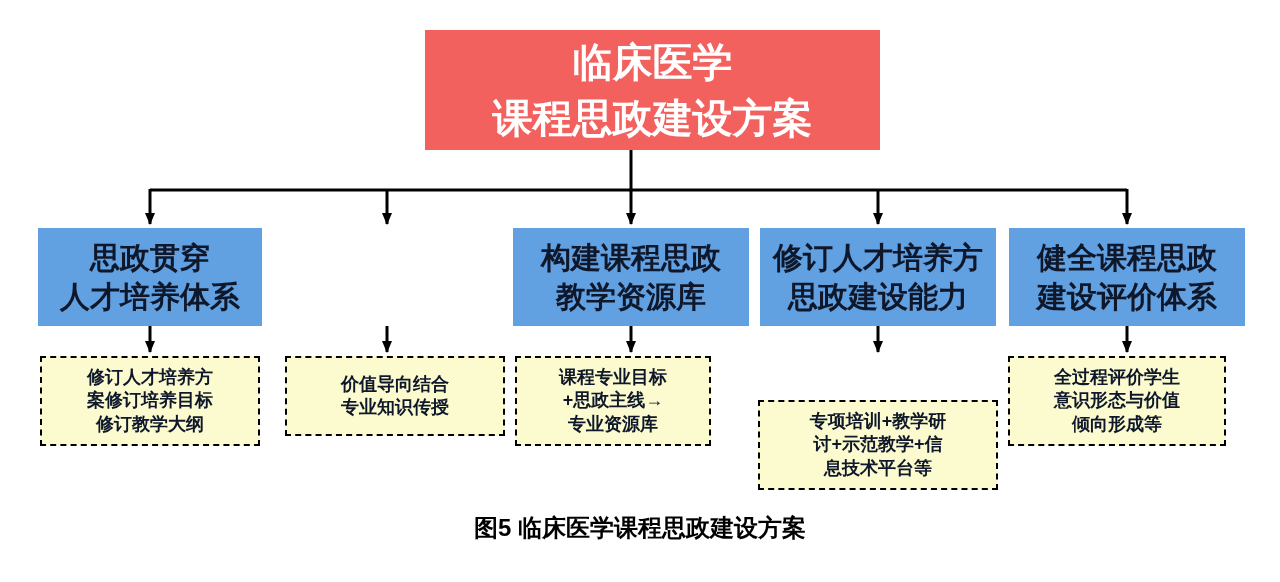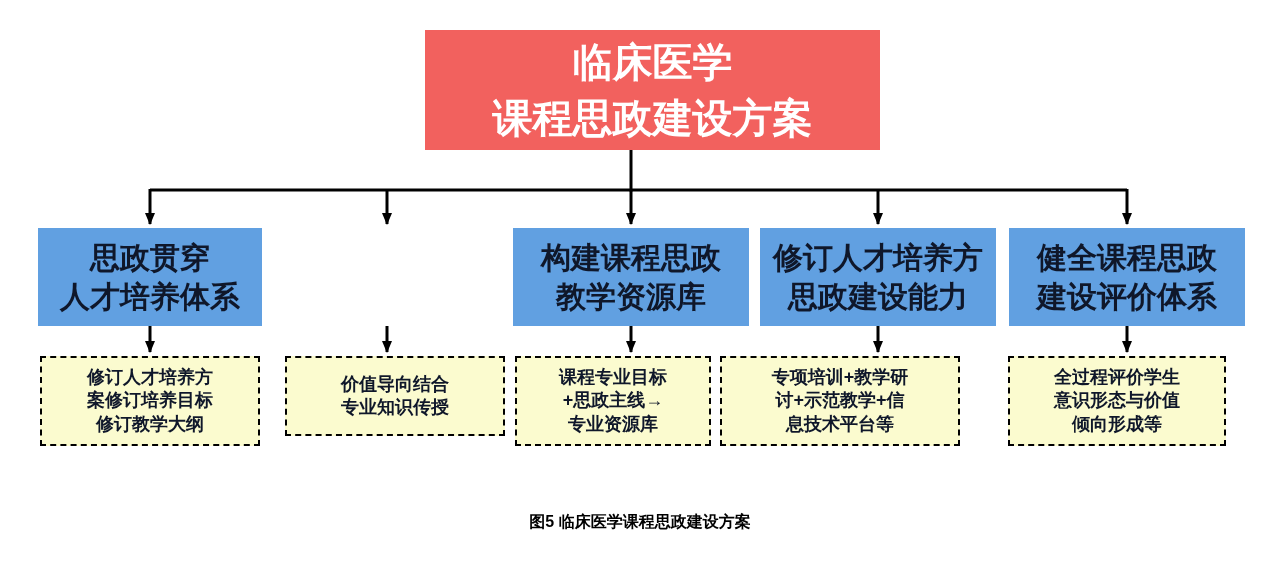--- a/index.html
+++ b/index.html
@@ -58,28 +58,28 @@
   .detail {
     top: 356px;
     background: var(--detail_bg, #FBFBCF);
     border: 2px dashed #000000;
     font-size: 18px;
     padding: 8px 4px;
   }
   .detail-1 { left: 40px;   width: 220px; }
   .detail-2 { left: 285px;  width: 220px; min-height: 80px; }
   .detail-3 { left: 515px;  width: 196px; }
-  .detail-4 { left: 720px;  width: 240px; }
+  .detail-4 { left: 758px;  width: 240px; margin-top: 44px; }
   .detail-5 { left: 1008px; width: 218px; }
   .caption {
     position: absolute;
     left: 0; top: 512px;
     width: 1280px;
     text-align: center;
-    font-size: 16px;
+    font-size: 24px;
     font-weight: bold;
     color: #000000;
   }
 </style>
 </head>
 <body>
 
 <div class="canvas">
 
   <svg class="connectors" viewBox="0 0 1280 582" xmlns="http://www.w3.org/2000/svg">

